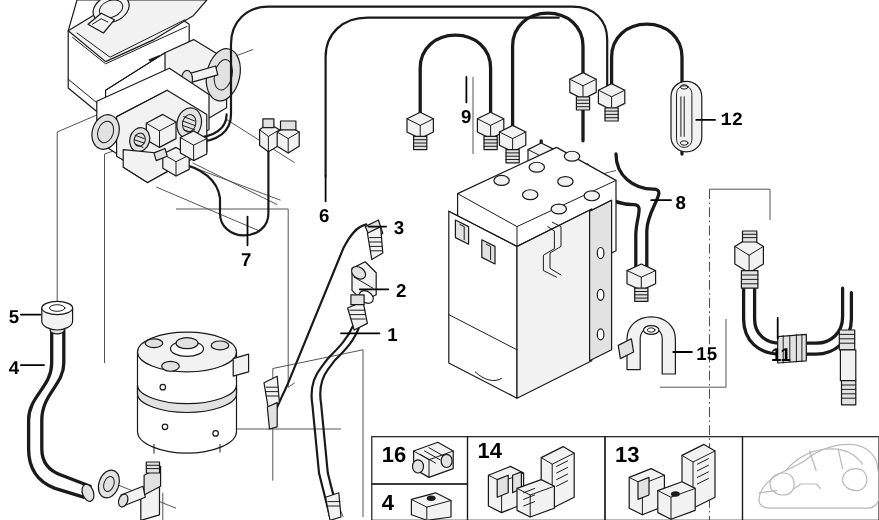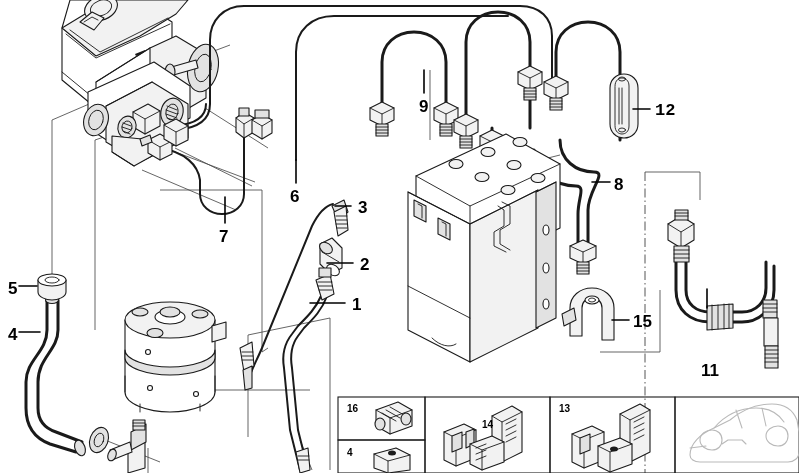--- a/index.html
+++ b/index.html
@@ -32,21 +32,21 @@
     font-size: 17px;
     color: #000000;
     line-height: 1;
     white-space: nowrap;
     user-select: none;
   }
   .panel-label {
     position: absolute;
     font-family: "Liberation Sans", sans-serif;
     font-weight: bold;
-    font-size: 10px;
+    font-size: 20px;
     color: #000000;
     line-height: 1;
     white-space: nowrap;
     user-select: none;
   }
 </style>
 </head>
 <body>
 
 <div id="diagram-root">
@@ -508,21 +508,21 @@
   <div class="callout-label" style="left:352px; top:296px;">1</div>
   <div class="callout-label" style="left:360px; top:256px;">2</div>
   <div class="callout-label" style="left:358px; top:199px;">3</div>
   <div class="callout-label" style="left:8px;   top:326px;">4</div>
   <div class="callout-label" style="left:8px;   top:280px;">5</div>
   <div class="callout-label" style="left:290px; top:188px;">6</div>
   <div class="callout-label" style="left:219px; top:228px;">7</div>
   <div class="callout-label" style="left:614px; top:176px;">8</div>
   <div class="callout-label" style="left:419px; top:98px;">9</div>
   <div class="callout-label" style="left:633px; top:313px;">15</div>
-  <div class="callout-label" style="left:701px; top:314px;margin-top:48px;">11</div>
+  <div class="callout-label" style="left:701px; top:314px;">11</div>
   <div class="callout-label" style="left:655px; top:102px;font-family:Liberation Mono, monospace;">12</div>
 
   <div class="panel-label" style="left:347px; top:404px;">16</div>
   <div class="panel-label" style="left:347px; top:448px;">4</div>
-  <div class="panel-label" style="left:434px; top:420px;margin-left:48px;">14</div>
+  <div class="panel-label" style="left:434px; top:400px;">14</div>
   <div class="panel-label" style="left:559px; top:404px;text-align:right;">13</div>
 
 </div>
 
 </body></html>

